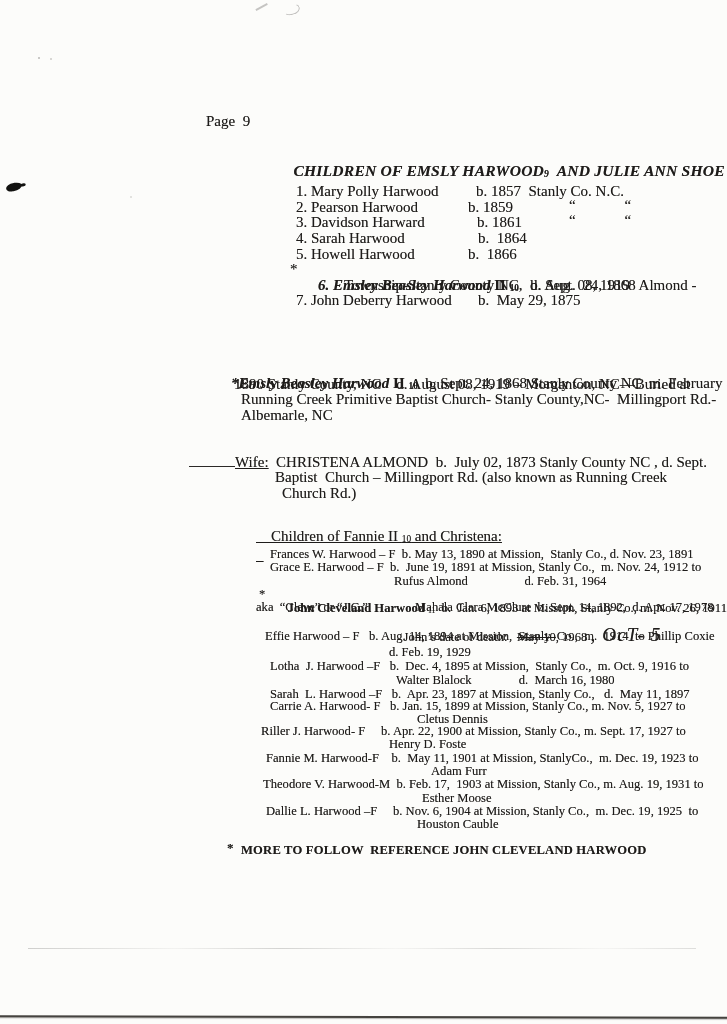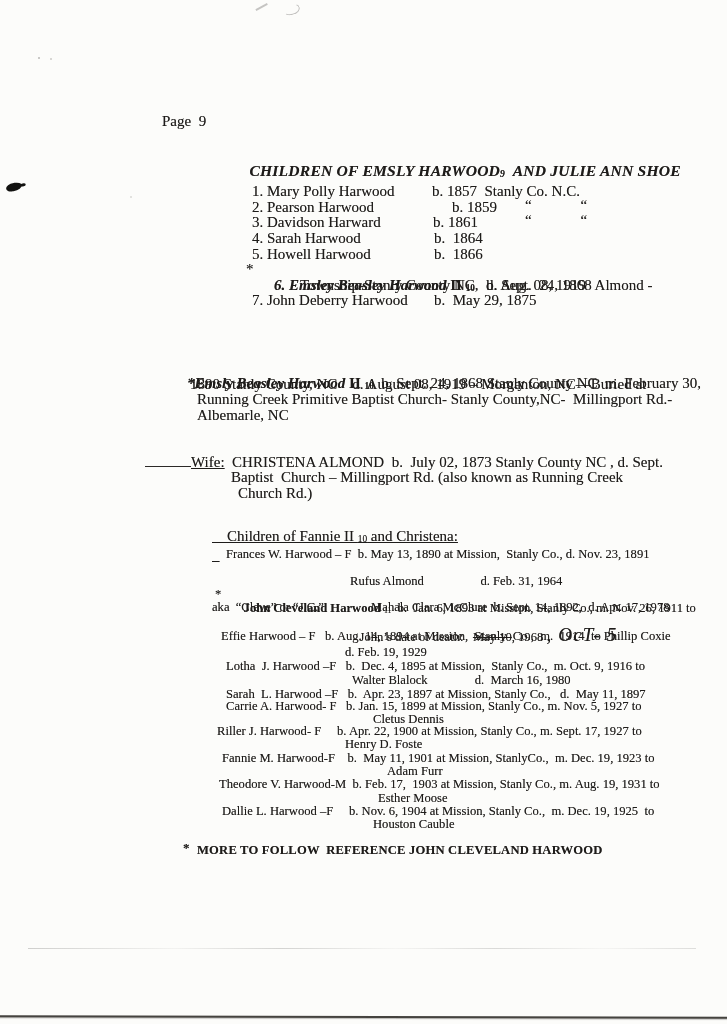--- a/index.html
+++ b/index.html
@@ -12,20 +12,21 @@
     overflow:hidden;
     font-family:"Liberation Serif","DejaVu Serif",serif;
     color:#1e1c1a;
   }
   .ln{
     position:absolute;
     white-space:pre;
     font-size:15px;
     line-height:16px;
     text-shadow:0 0 .4px rgba(40,38,36,.55);
+    margin-left:44px;
   }
   .sm{font-size:12.6px;line-height:13.5px;}
   .b{font-weight:bold;}
   .bi{font-weight:bold;font-style:italic;}
   .u{text-decoration:underline;}
   .sub{font-size:.62em;vertical-align:-0.12em;}
   .strike{text-decoration:line-through;}
   .hand{font-style:italic;font-size:19px;letter-spacing:1.2px;}
   .title{font-size:15.6px;letter-spacing:.2px;}
   .blank-underline{
@@ -87,32 +88,32 @@
   <div class="ln" style="left:162px;top:113px">Page  9</div>
 
   <div class="ln title" style="left:233px;top:147px">
     <span class="bi">CHILDREN OF EMSLY HARWOOD</span><span class="bi sub">9</span><span class="bi">  AND JULIE ANN SHOE</span>
   </div>
 
   <div class="ln" style="left:252px;top:183px">1. Mary Polly Harwood</div>
   <div class="ln" style="left:432px;top:183px">b. 1857  Stanly Co. N.C.</div>
 
   <div class="ln" style="left:252px;top:199px">2. Pearson Harwood</div>
-  <div class="ln" style="left:452px;top:199px">b. 1859</div>
+  <div class="ln" style="left:424px;top:199px">b. 1859</div>
   <div class="ln" style="left:525px;top:197px">“             “</div>
 
   <div class="ln" style="left:252px;top:214px">3. Davidson Harward</div>
   <div class="ln" style="left:433px;top:214px">b. 1861</div>
   <div class="ln" style="left:525px;top:212px">“             “</div>
 
   <div class="ln" style="left:252px;top:230px">4. Sarah Harwood</div>
   <div class="ln" style="left:434px;top:230px">b.  1864</div>
 
   <div class="ln" style="left:252px;top:246px">5. Howell Harwood</div>
-  <div class="ln" style="left:434px;top:246px">b.  1866</div>
+  <div class="ln" style="left:424px;top:246px">b.  1866</div>
 
   <div class="ln" style="left:246px;top:261px">*</div>
   <div class="ln" style="left:259px;top:261px">
     <span class="bi">6. Emsley Beasley Harwood</span><span class="b"> II </span><span class="b sub">10</span><span>   b. Sept.  24, 1868 Almond -</span>
   </div>
   <div class="ln" style="left:300px;top:277px">Township-Stanly County NC,  d. Aug. 08, 1919</div>
 
   <div class="ln" style="left:252px;top:292px">7. John Deberry Harwood</div>
   <div class="ln" style="left:434px;top:292px">b.  May 29, 1875</div>
 
@@ -128,20 +129,21 @@
   </div>
   <div class="ln" style="left:231px;top:469px">Baptist  Church – Millingport Rd. (also known as Running Creek</div>
   <div class="ln" style="left:238px;top:485px">Church Rd.)</div>
 
   <div class="ln u" style="left:212px;top:512px">
     <span>Children of Fannie II </span><span class="sub">10</span><span> and Christena:</span>
   </div>
 
   <div class="ln sm" style="left:226px;top:548px">Frances W. Harwood – F  b. May 13, 1890 at Mission,  Stanly Co., d. Nov. 23, 1891</div>
 
+  <div class="ln sm" style="left:226px;top:561px">Grace E. Harwood – F  b.  June 19, 1891 at Mission, Stanly Co.,  m. Nov. 24, 1912 to</div>
   <div class="ln sm" style="left:350px;top:575px">Rufus Almond                  d. Feb. 31, 1964</div>
 
   <div class="ln sm" style="left:215px;top:588px">*</div>
   <div class="ln sm" style="left:231px;top:588px">
     <span class="b">John Cleveland Harwood </span><span class="sub">11</span><span>  b.  Jan. 6, 1893 at Mission, Stanly Co., m. Nov. 26, 1911 to</span>
   </div>
   <div class="ln sm" style="left:212px;top:601px">aka  “Cleve” or “J.C.”               Mahala Clara McClure  b. Sept. 14, 1892,  d. Apr. 17, 1978</div>
   <div class="ln sm" style="left:347px;top:614px">
     <span>John’s date of death:   </span><span class="strike">May 10</span><span>, 1968 </span><span class="hand">, OcT- 5</span>
   </div>

